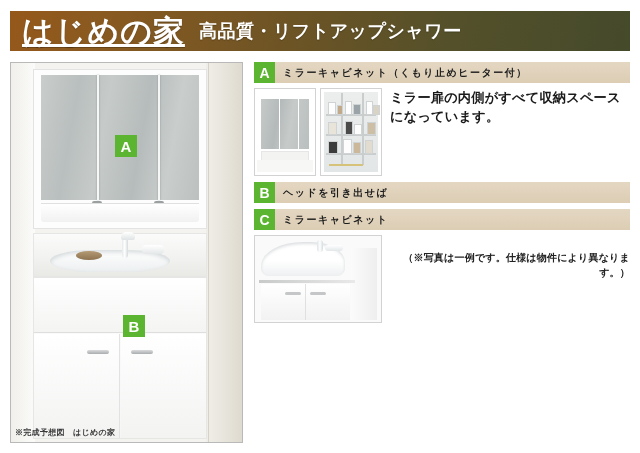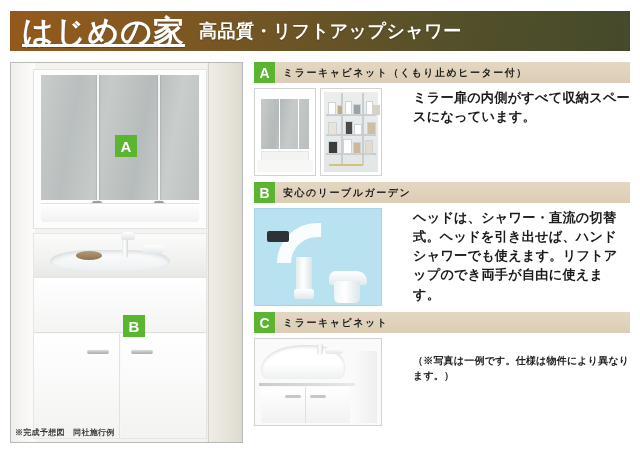--- a/index.html
+++ b/index.html
@@ -226,21 +226,20 @@
     margin-left: 8px;
     letter-spacing: 1.5px;
     white-space: nowrap;
     line-height: 1;
     font-family: "Liberation Serif", "DejaVu Serif", serif;
   }
 
   .section-body {
     display: flex;
     padding-top: 5px;
-    gap: 23px;
   }
   .thumbs { flex: 0 0 auto; display: flex; gap: 4px; }
   .thumb {
     border: 1px solid #d2d2d2;
     box-sizing: border-box;
     background: #ffffff;
     position: relative;
     overflow: hidden;
   }
   .section-desc {
@@ -356,20 +355,21 @@
   .tc-hL{ position:absolute; right:4px; top:8px; width:16px; height:3px; background:#c4c6c8; border-radius:2px;}
   .tc-hR{ position:absolute; left:4px; top:8px; width:16px; height:3px; background:#c4c6c8; border-radius:2px;}
 
   .footnote {
     margin-top: 16px;
     font-size: 10px;
     font-weight: bold;
     color: #222222;
     letter-spacing: 0.2px;
     font-family: "Liberation Sans", sans-serif;
+    text-align: right;
   }
 </style>
 </head>
 <body>
 
 <div class="header-banner">
   <span class="brand-title">はじめの家</span>
   <span class="brand-subtitle">高品質・リフトアップシャワー</span>
 </div>
 
@@ -399,21 +399,21 @@
       <div class="door-handle"></div>
     </div>
     <div class="cab-door right">
       <div class="door-handle"></div>
     </div>
   </div>
 
   <div class="hero-badge a">A</div>
   <div class="hero-badge b">B</div>
 
-  <div class="hero-caption">※完成予想図　同社施行例</div>
+  <div class="hero-caption">※完成予想図　はじめの家</div>
 </div>
 
 <div class="right-col">
 
   <div class="feature-section">
     <div class="section-bar">
       <div class="section-letter">A</div>
       <div class="section-title">ミラーキャビネット（くもり止めヒーター付）</div>
     </div>
     <div class="section-body">
@@ -449,34 +449,21 @@
           <div class="ta2-bar"></div>
         </div>
       </div>
       <div class="section-desc">ミラー扉の内側がすべて収納スペースになっています。</div>
     </div>
   </div>
 
   <div class="feature-section">
     <div class="section-bar">
       <div class="section-letter">B</div>
-      <div class="section-title">安心のリーブルガーデン</div>
-    </div>
-    <div class="section-body">
-      <div class="thumbs">
-        <div class="thumb thumb-b">
-          <div class="spout-arc2"></div>
-          <div class="spout-stem"></div>
-          <div class="spout-base"></div>
-          <div class="spout-tip"></div>
-          <div class="lever"></div>
-          <div class="lever-body"></div>
-        </div>
-      </div>
-      <div class="section-desc">ヘッドは、シャワー・直流の切替式。ヘッドを引き出せば、ハンドシャワーでも使えます。リフトアップのでき両手が自由に使えます。</div>
+      <div class="section-title">ヘッドを引き出せば</div>
     </div>
   </div>
 
   <div class="feature-section">
     <div class="section-bar">
       <div class="section-letter">C</div>
       <div class="section-title">ミラーキャビネット</div>
     </div>
     <div class="section-body">
       <div class="thumbs">

